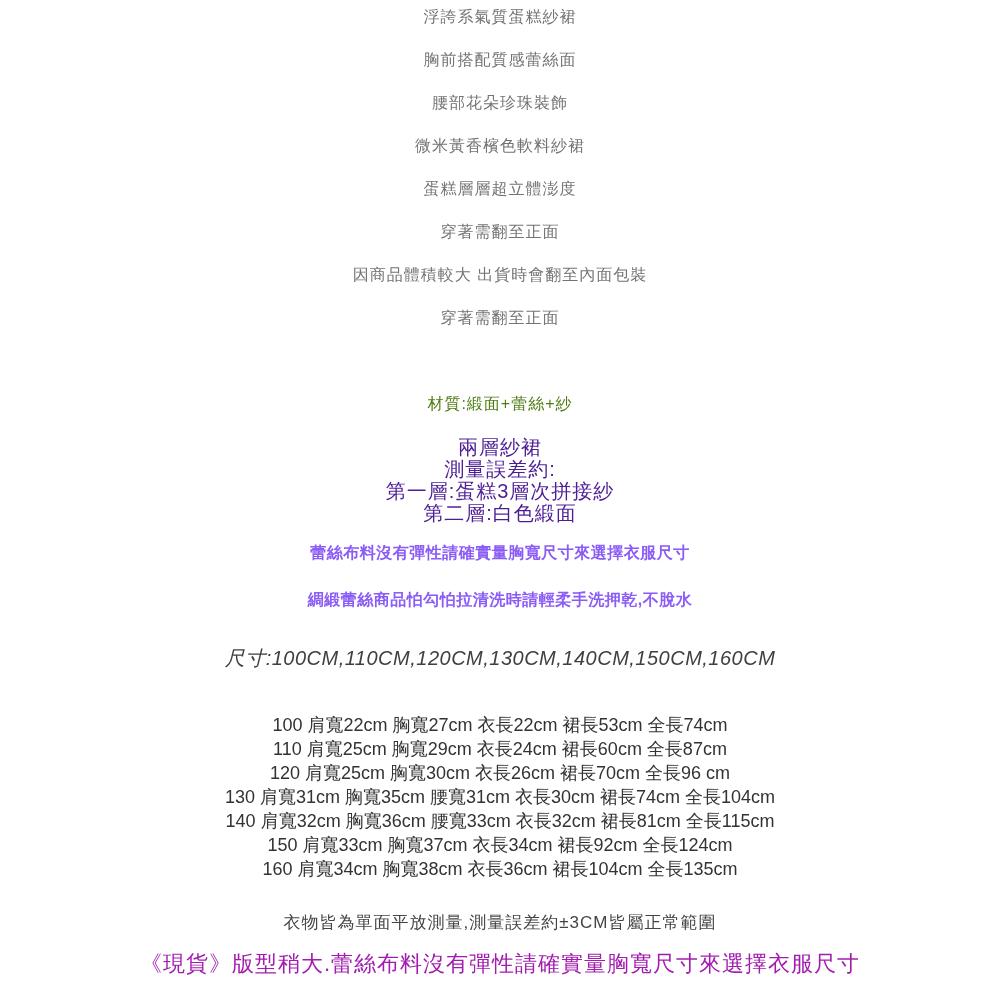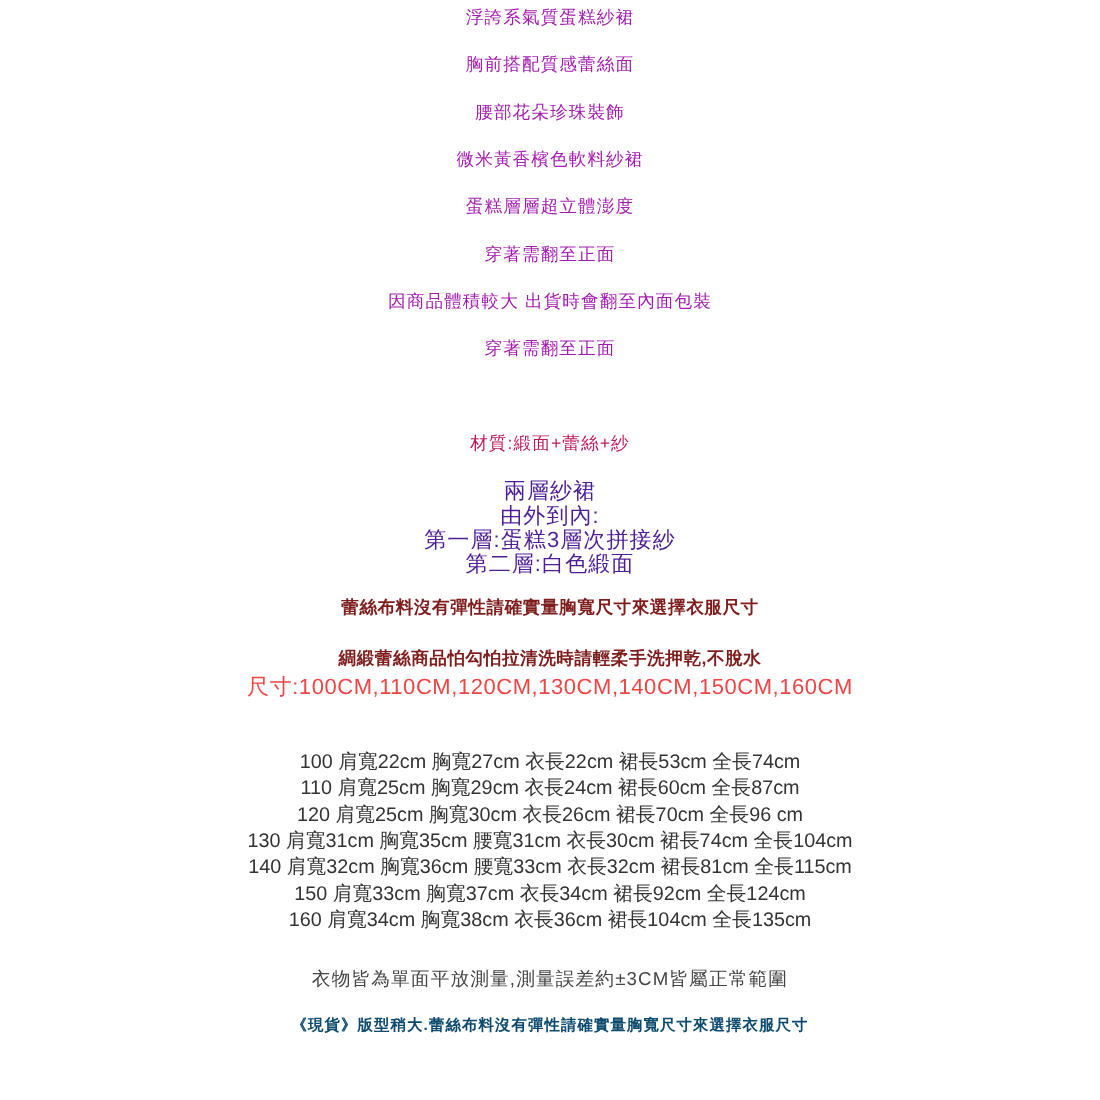--- a/index.html
+++ b/index.html
@@ -20,76 +20,77 @@
     text-align: center;
     color: #333333;
   }
   p { margin: 0; }
 
   .headline {
     font-size: 16px;
     line-height: 16px;
     margin: 0 0 27px 0;
     letter-spacing: 1px;
-    color: #a21caf;
+    color: #737373;
   }
   .material-title {
     font-size: 16px;
     line-height: 16px;
     margin-top: 70px;
-    color: #be185d;
+    color: #4d7c0f;
     letter-spacing: 1px;
   }
   .material-block {
     margin-top: 24px;
   }
   .material-block p {
     font-size: 20px;
     line-height: 22px;
     color: #4c1d95;
     letter-spacing: 1px;
   }
   .care {
     font-size: 16px;
     line-height: 16px;
     font-weight: bold;
-    color: #7f1d1d;
+    color: #8b5cf6;
     letter-spacing: 0.5px;
   }
   .care-1 { margin-top: 21px; }
   .care-2 { margin-top: 31px; }
 
   .size-heading {
     font-size: 20px;
     line-height: 20px;
-    margin-top: 7px;
-    color: #ef4444;
+    margin-top: 40px;
+    color: #404040;
     letter-spacing: 0.5px;
+    font-style: italic;
   }
   .size-table {
     margin-top: 45px;
   }
   .size-table p {
     font-size: 18px;
     line-height: 24px;
     color: #333333;
   }
   .note-measure {
     font-size: 17px;
     line-height: 17px;
     margin-top: 33px;
     color: #444444;
     letter-spacing: 1px;
   }
   .note-stock {
-    font-size: 14px;
+    font-size: 22px;
     line-height: 18px;
     margin-top: 24px;
-    font-weight: bold;
-    color: #0c4a6e;
+    font-weight: normal;
+    color: #a21caf;
     letter-spacing: 1px;
   }
 </style>
 </head>
 <body>
 
 <div class="page">
 
   <p class="headline">浮誇系氣質蛋糕紗裙</p>
   <p class="headline">胸前搭配質感蕾絲面</p>
@@ -97,21 +98,21 @@
   <p class="headline">微米黃香檳色軟料紗裙</p>
   <p class="headline">蛋糕層層超立體澎度</p>
   <p class="headline">穿著需翻至正面</p>
   <p class="headline">因商品體積較大 出貨時會翻至內面包裝</p>
   <p class="headline">穿著需翻至正面</p>
 
   <p class="material-title">材質:緞面+蕾絲+紗</p>
 
   <div class="material-block">
     <p>兩層紗裙</p>
-    <p>由外到內:</p>
+    <p>測量誤差約:</p>
     <p>第一層:蛋糕3層次拼接紗</p>
     <p>第二層:白色緞面</p>
   </div>
 
   <p class="care care-1">蕾絲布料沒有彈性請確實量胸寬尺寸來選擇衣服尺寸</p>
   <p class="care care-2">綢緞蕾絲商品怕勾怕拉清洗時請輕柔手洗押乾,不脫水</p>
 
   <p class="size-heading">尺寸:100CM,110CM,120CM,130CM,140CM,150CM,160CM</p>
 
   <div class="size-table">

